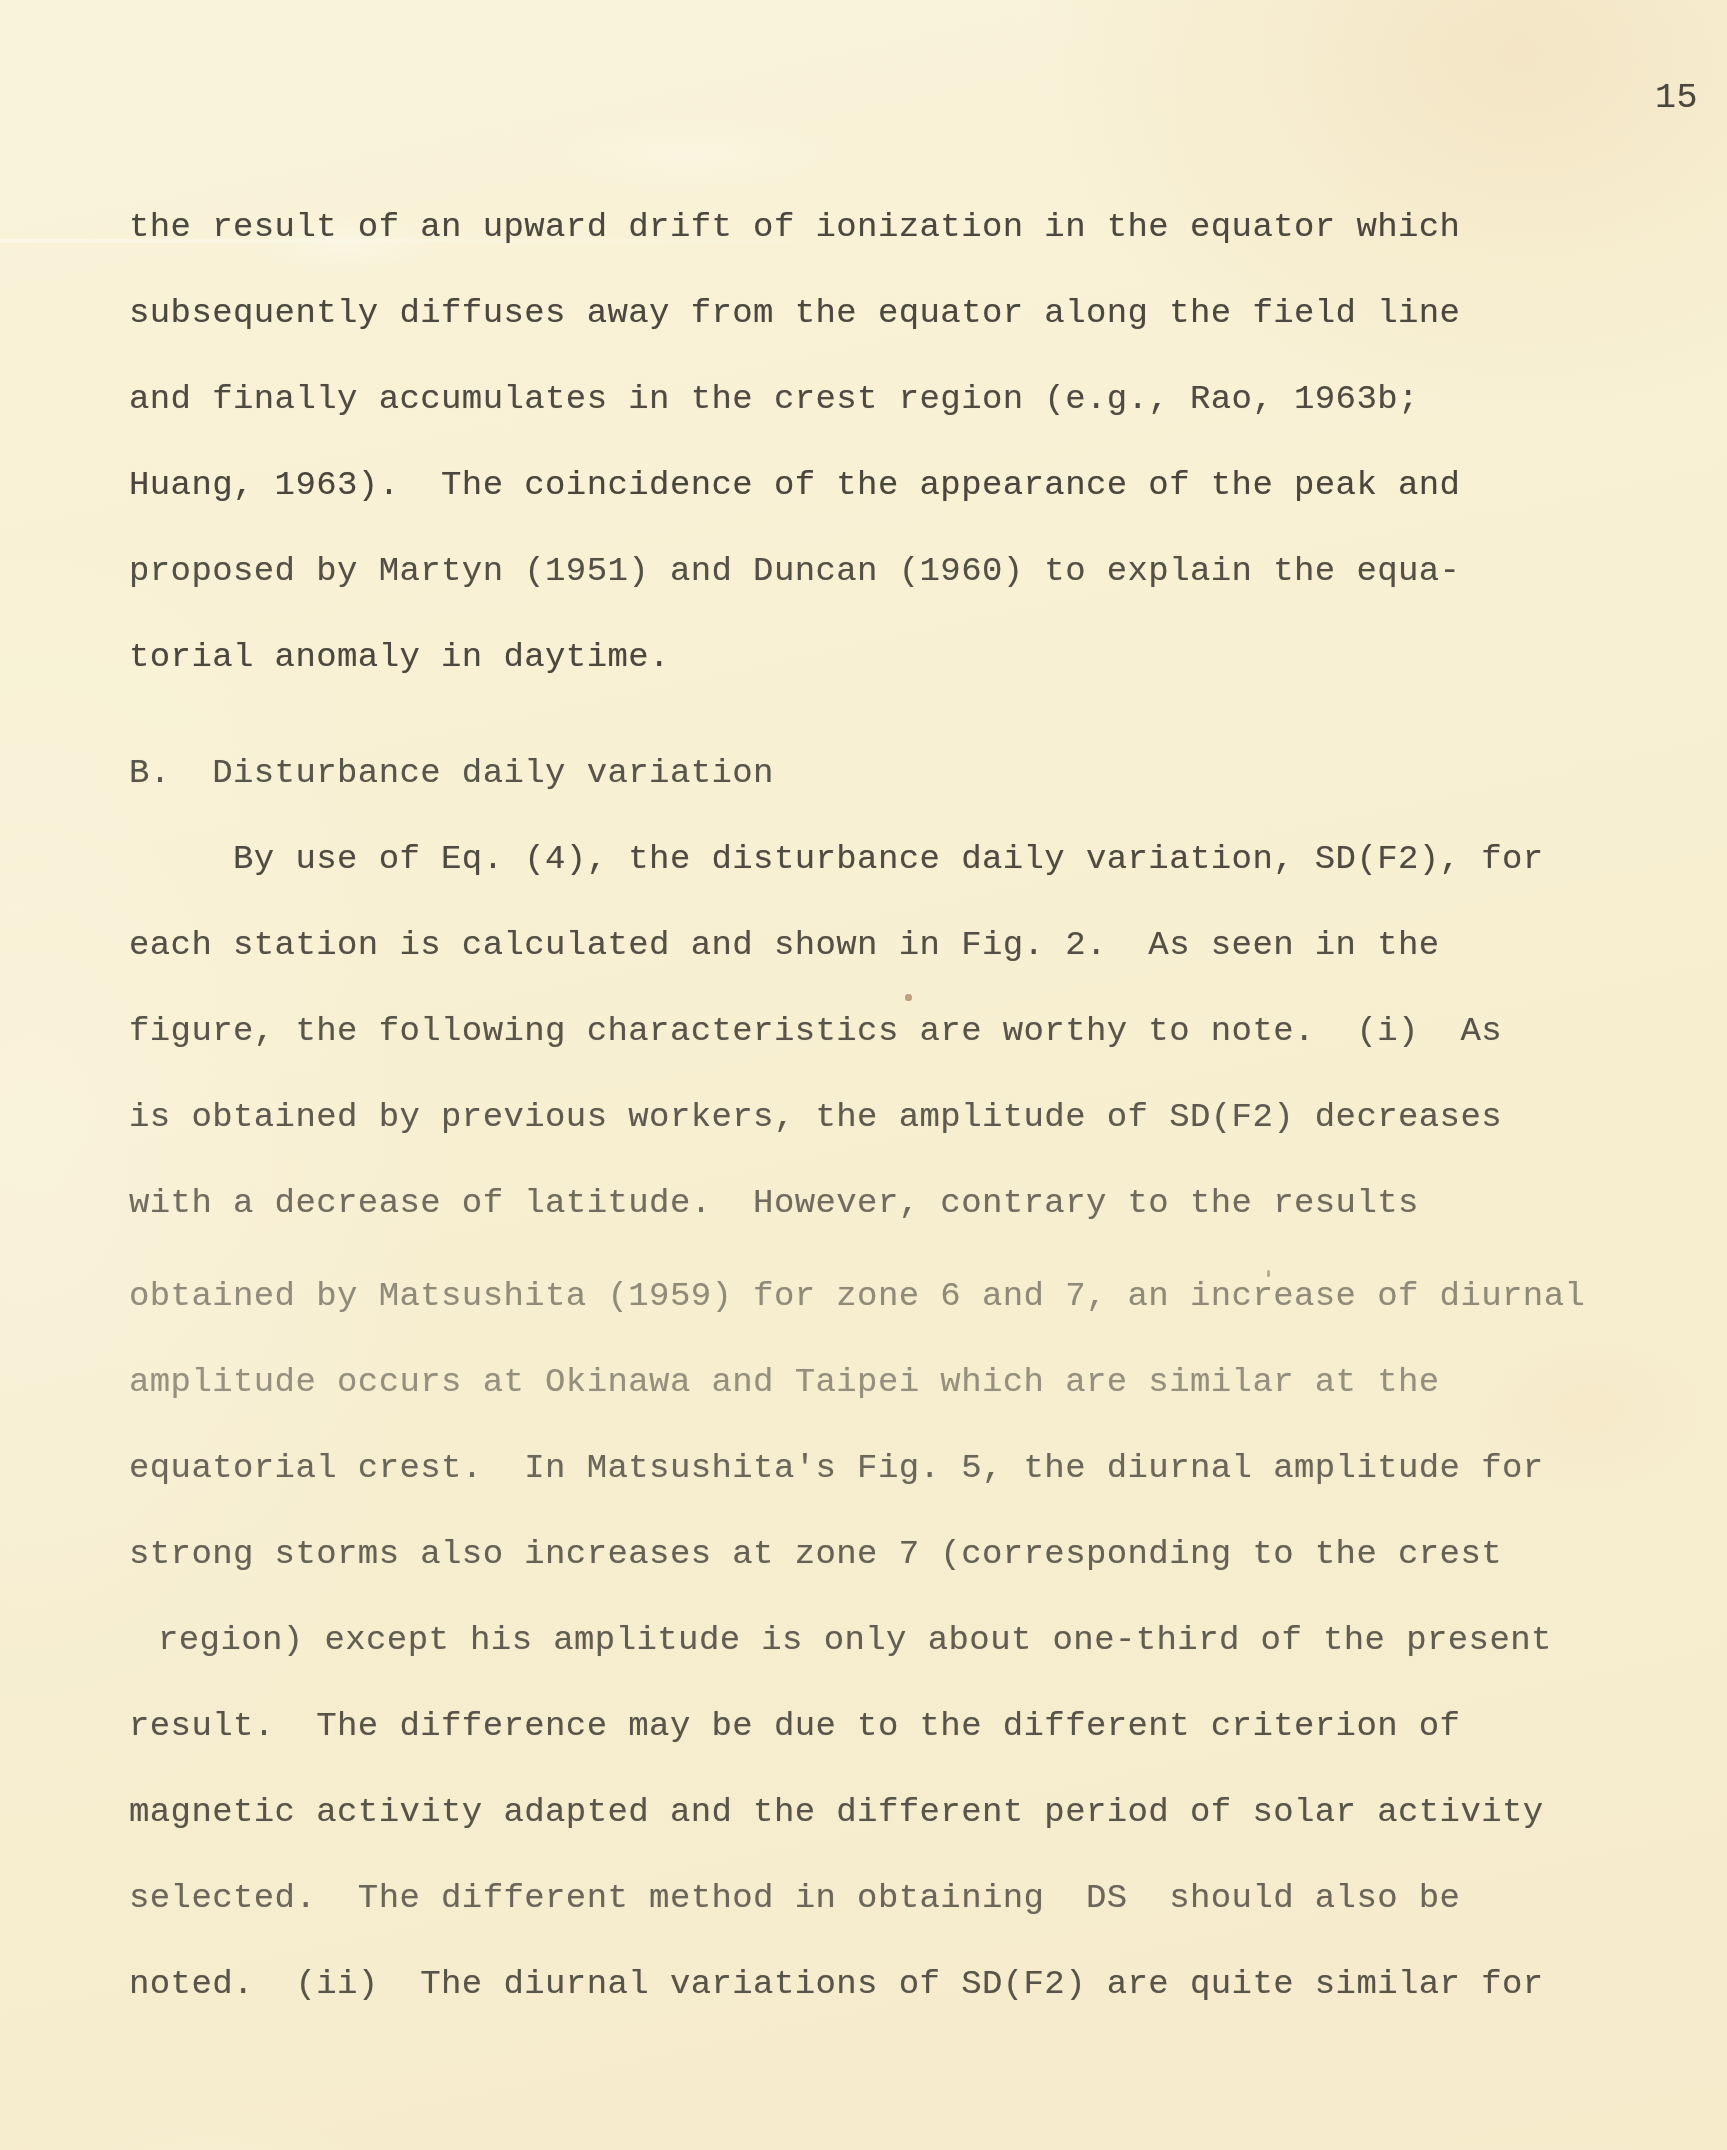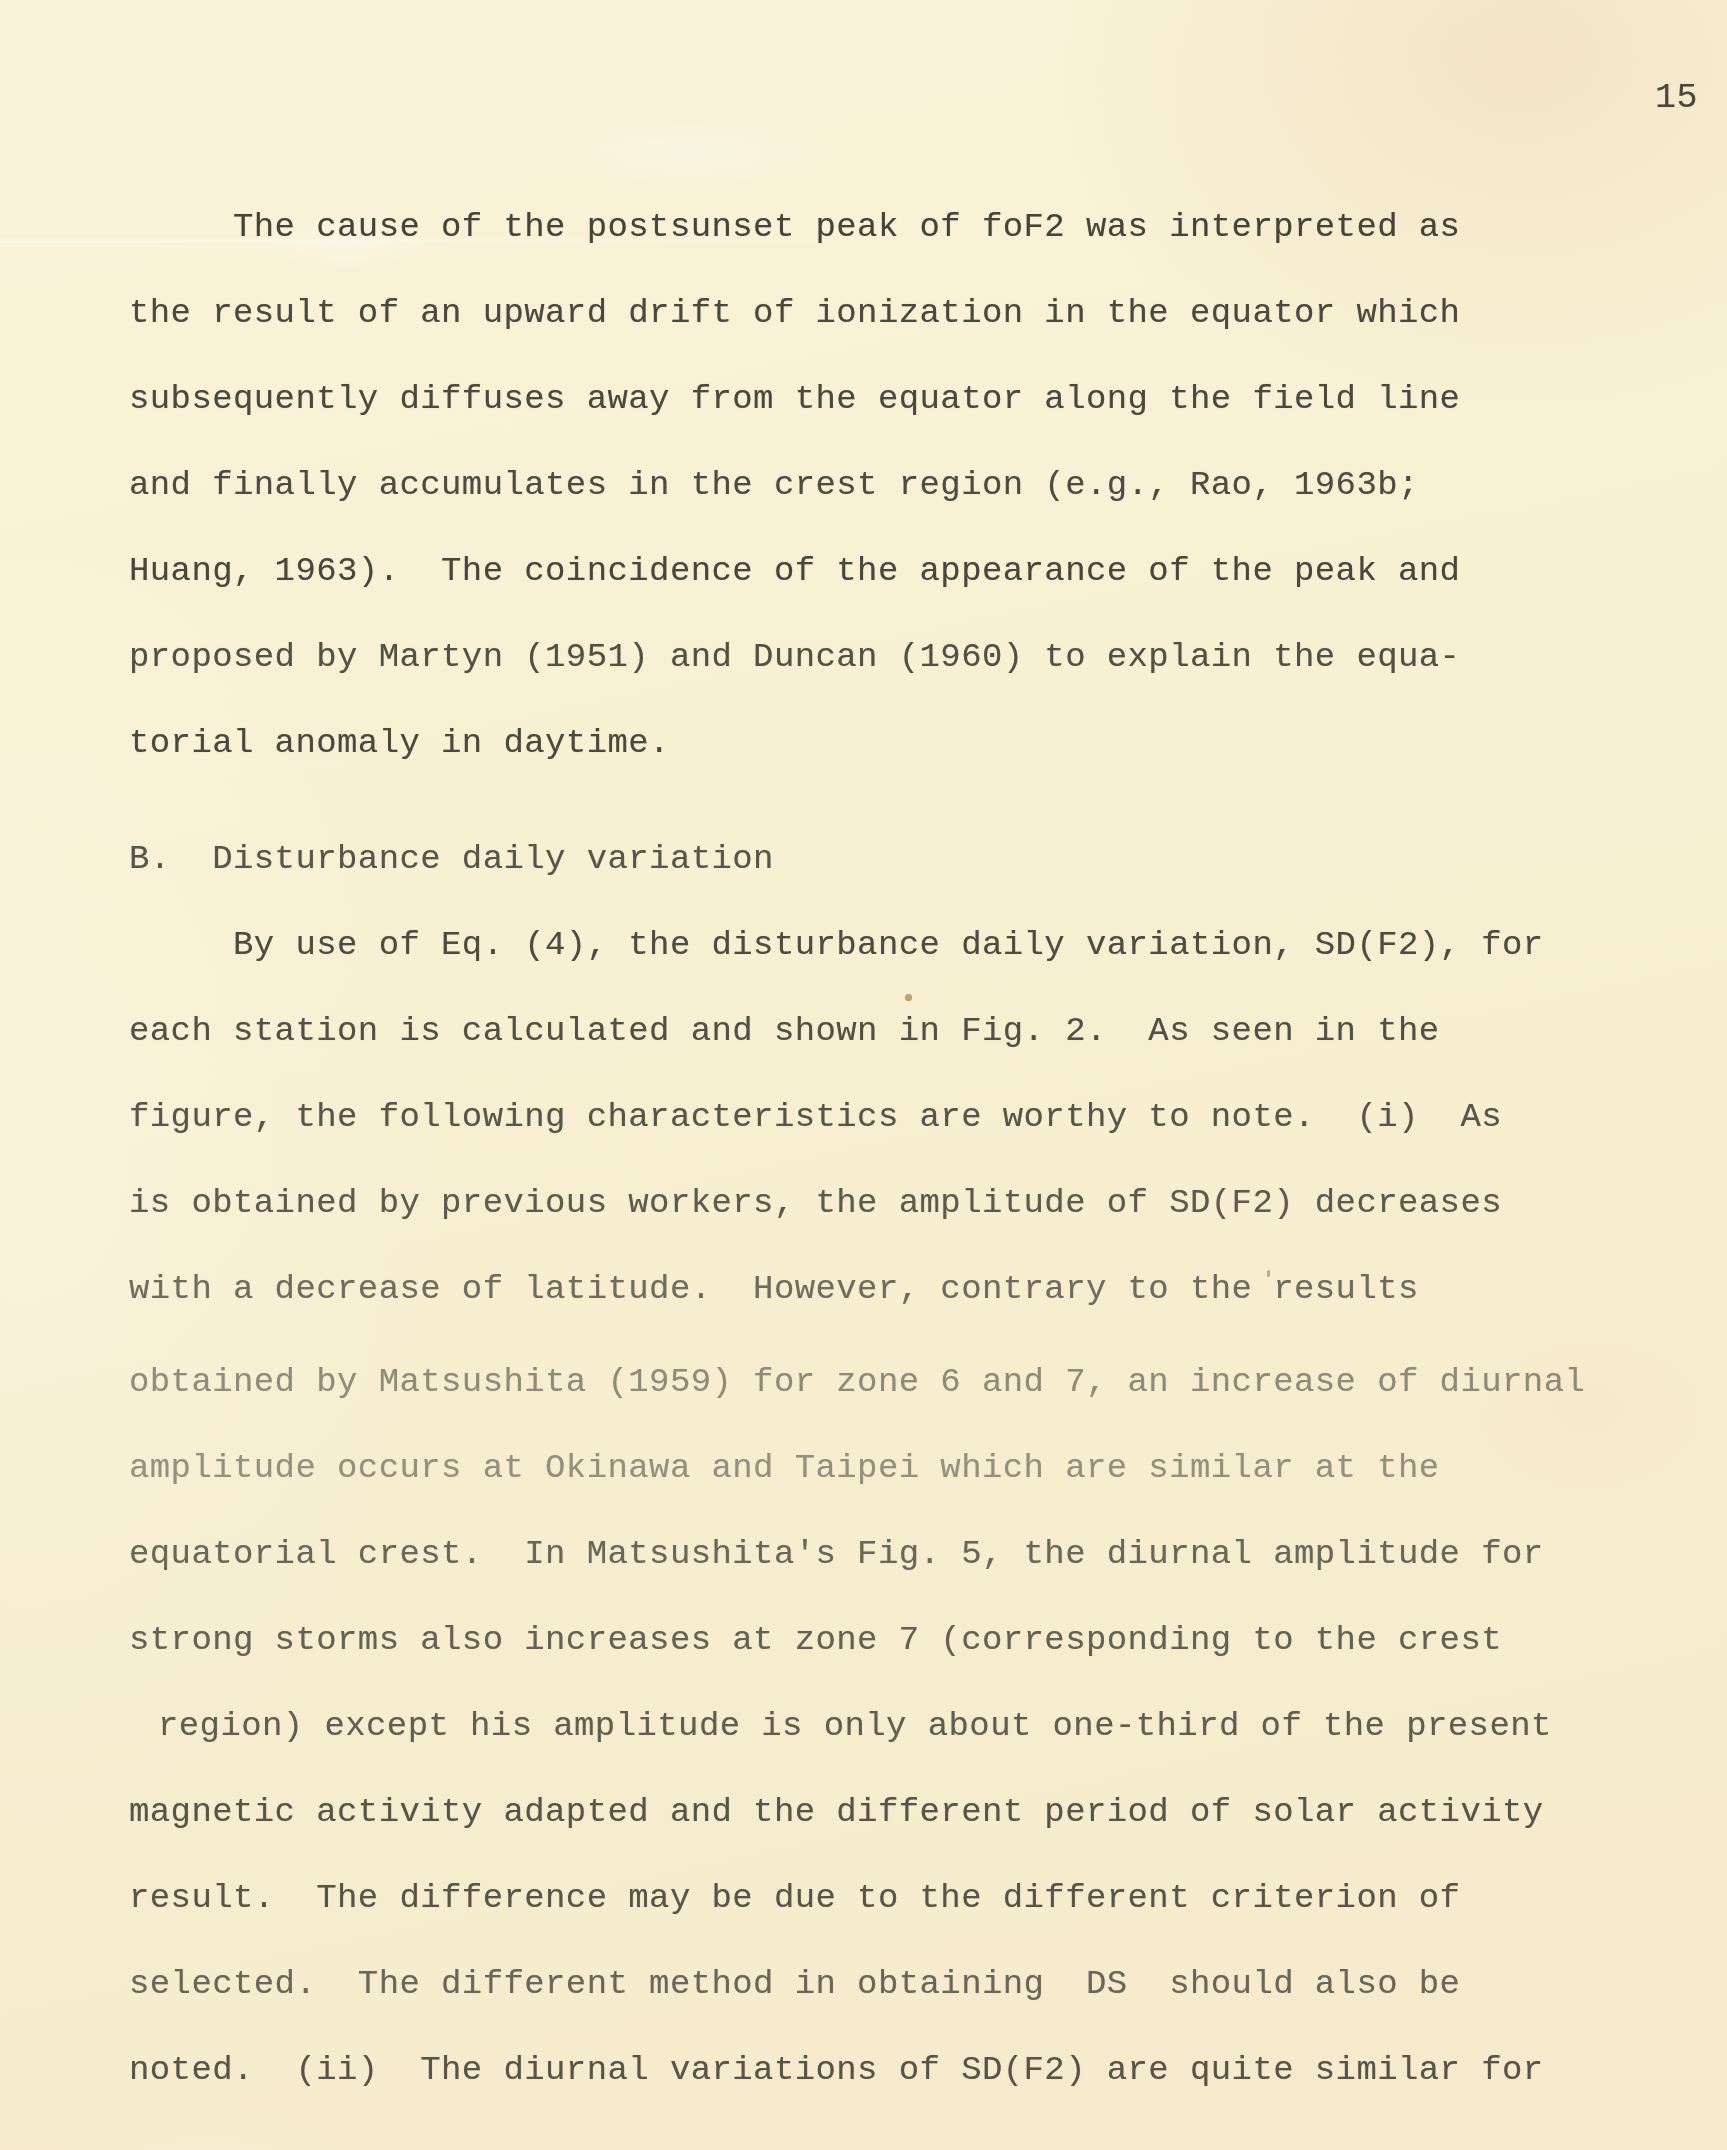--- a/index.html
+++ b/index.html
@@ -100,21 +100,20 @@
 
 <div class="page">
 
   <div class="crease"></div>
 
   <div class="page-number">15</div>
 
   <div class="body-text">
 
     <div class="para">
-      <div class="line" style="opacity: 0.95;">     The cause of the postsunset peak of foF2 was interpreted as</div>
       <div class="line" style="opacity: 0.92;">the result of an upward drift of ionization in the equator which</div>
       <div class="line" style="opacity: 0.92;">subsequently diffuses away from the equator along the field line</div>
       <div class="line" style="opacity: 0.9;">and finally accumulates in the crest region (e.g., Rao, 1963b;</div>
       <div class="line" style="opacity: 0.93;">Huang, 1963).  The coincidence of the appearance of the peak and</div>
       <div class="line" style="opacity: 0.88;">proposed by Martyn (1951) and Duncan (1960) to explain the equa-</div>
       <div class="line" style="opacity: 0.92;">torial anomaly in daytime.</div>
     </div>
 
     <div class="section-heading" style="opacity: 0.85;">B.  Disturbance daily variation</div>
 
@@ -122,22 +121,22 @@
       <div class="line" style="opacity: 0.9;">     By use of Eq. (4), the disturbance daily variation, SD(F2), for</div>
       <div class="line" style="opacity: 0.88;">each station is calculated and shown in Fig. 2.  As seen in the</div>
       <div class="line" style="opacity: 0.85;">figure, the following characteristics are worthy to note.  (i)  As</div>
       <div class="line" style="opacity: 0.82;">is obtained by previous workers, the amplitude of SD(F2) decreases</div>
       <div class="line" style="opacity: 0.72;">with a decrease of latitude.  However, contrary to the results</div>
       <div class="line" style="opacity: 0.55; margin-top: 7px;">obtained by Matsushita (1959) for zone 6 and 7, an increase of diurnal</div>
       <div class="line" style="opacity: 0.52;">amplitude occurs at Okinawa and Taipei which are similar at the</div>
       <div class="line" style="opacity: 0.75;">equatorial crest.  In Matsushita's Fig. 5, the diurnal amplitude for</div>
       <div class="line" style="opacity: 0.78;">strong storms also increases at zone 7 (corresponding to the crest</div>
       <div class="line" style="opacity: 0.8; margin-left: 29px;">region) except his amplitude is only about one-third of the present</div>
+      <div class="line" style="opacity: 0.85;">result.  The difference may be due to the different criterion of</div>
       <div class="line" style="opacity: 0.85;">magnetic activity adapted and the different period of solar activity</div>
-      <div class="line" style="opacity: 0.85;">result.  The difference may be due to the different criterion of</div>
       <div class="line" style="opacity: 0.75;">selected.  The different method in obtaining  DS  should also be</div>
       <div class="line" style="opacity: 0.85;">noted.  (ii)  The diurnal variations of SD(F2) are quite similar for</div>
 
     </div>
 
   </div>
 
   <div class="speck-a"></div>
   <div class="speck-b"></div>
 

